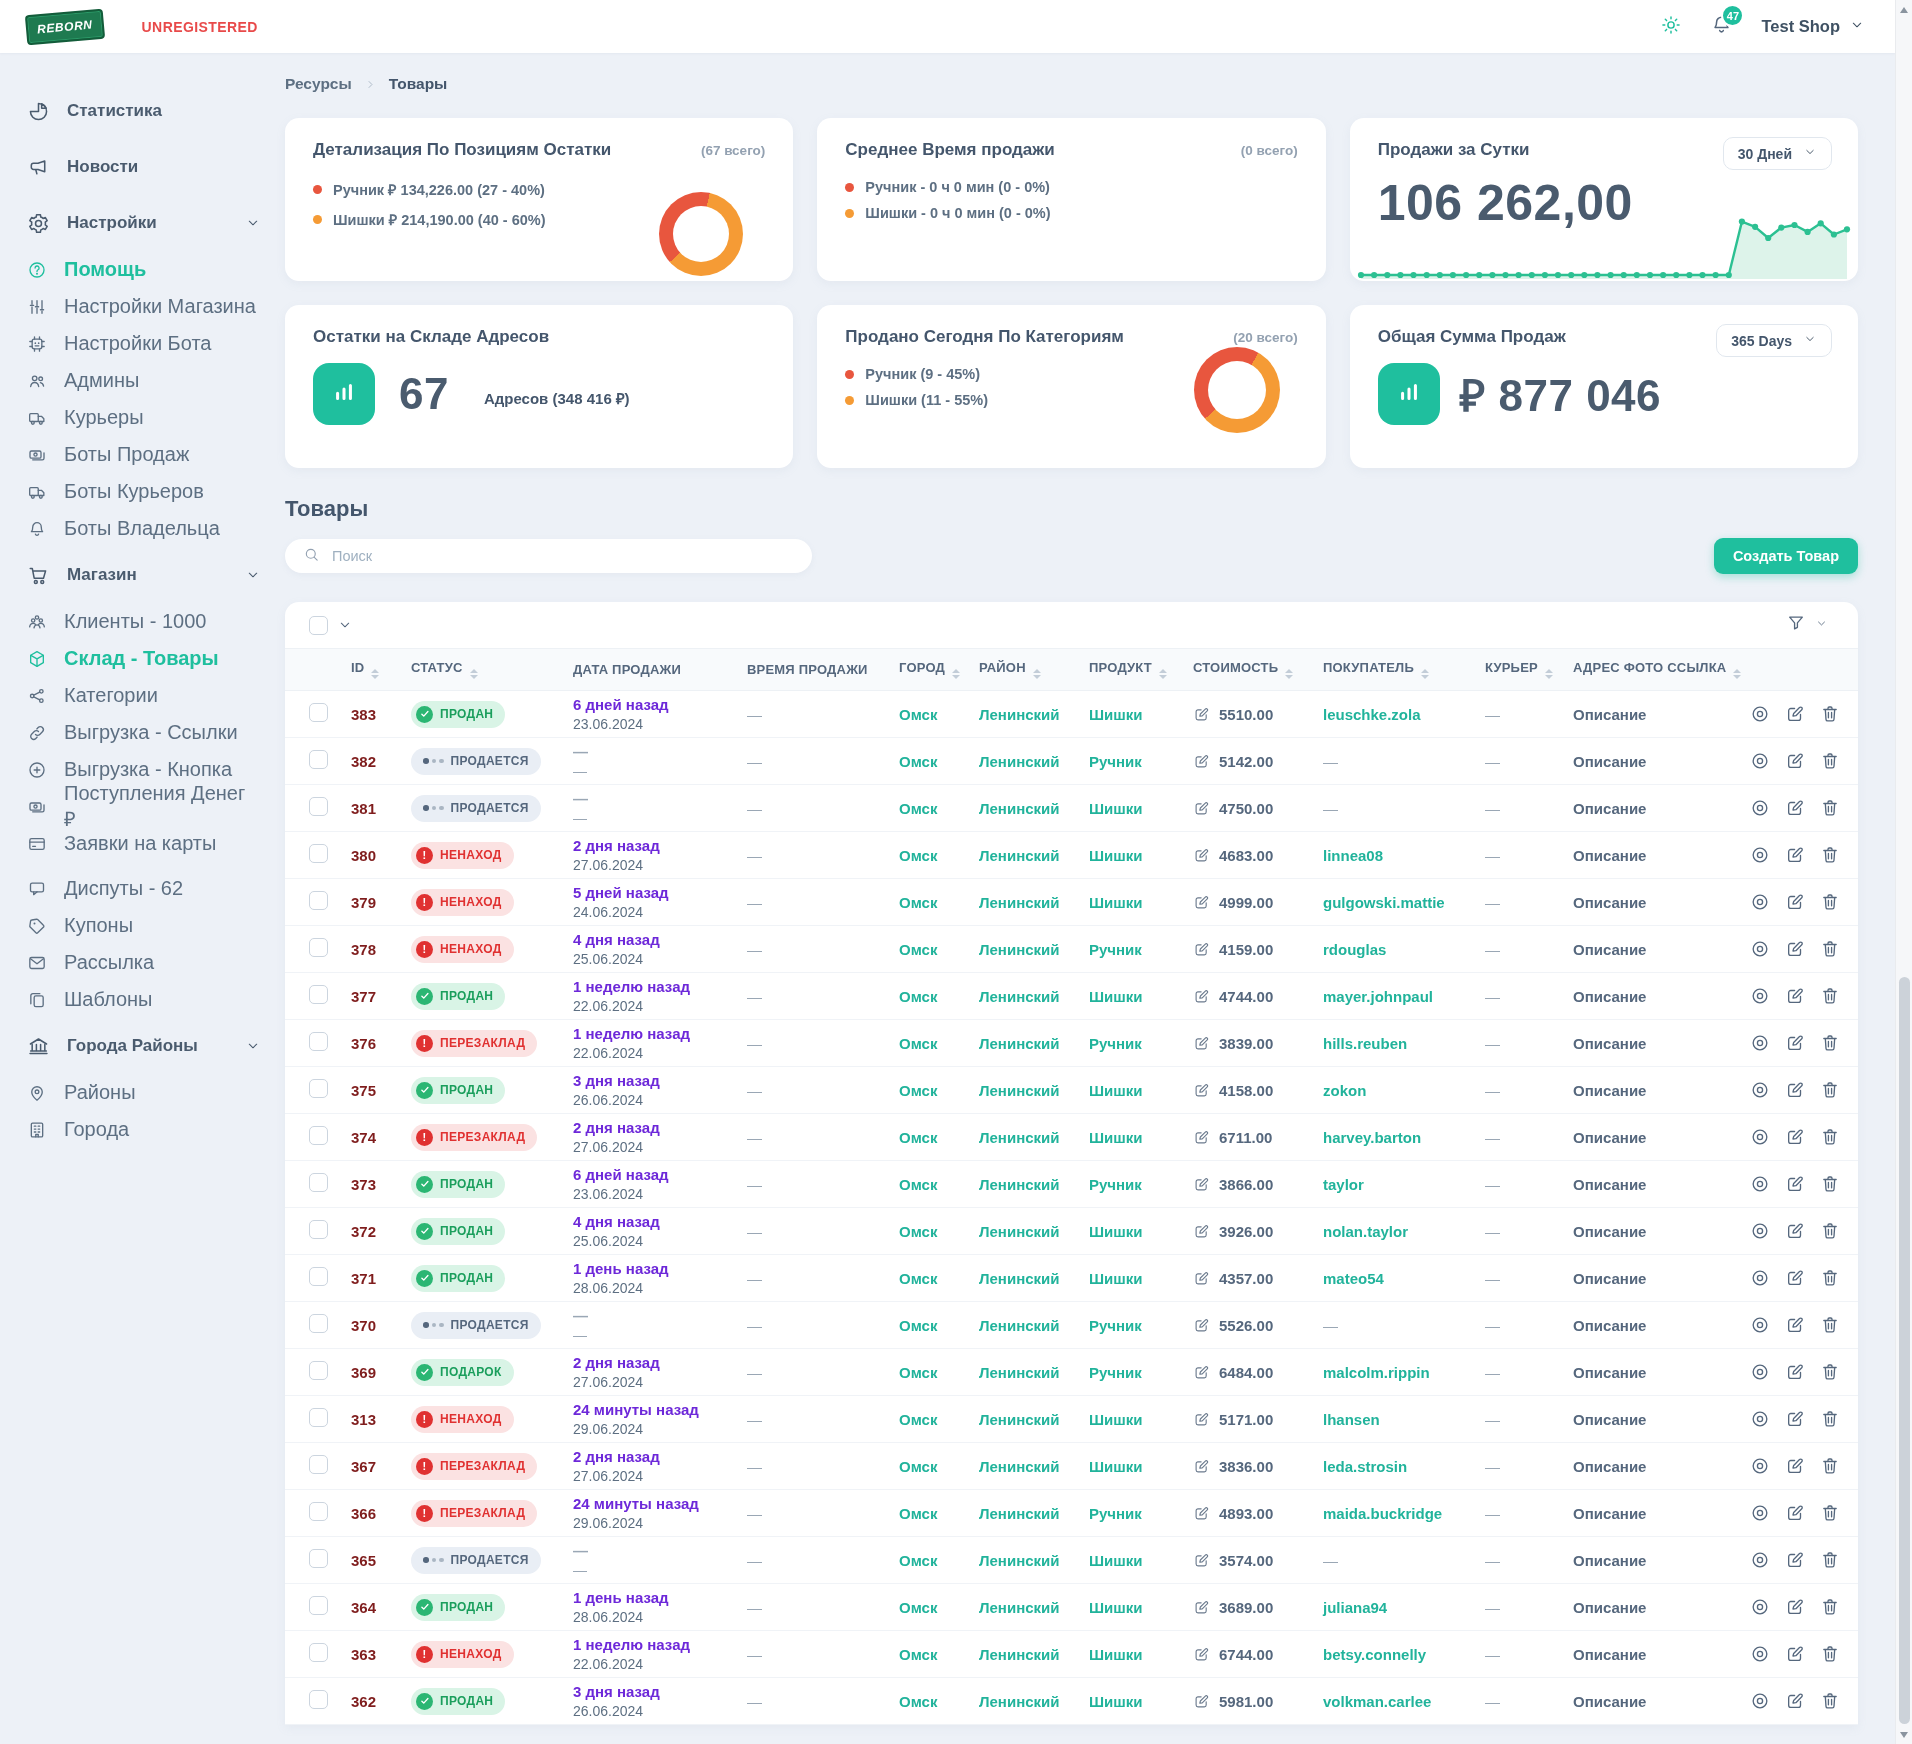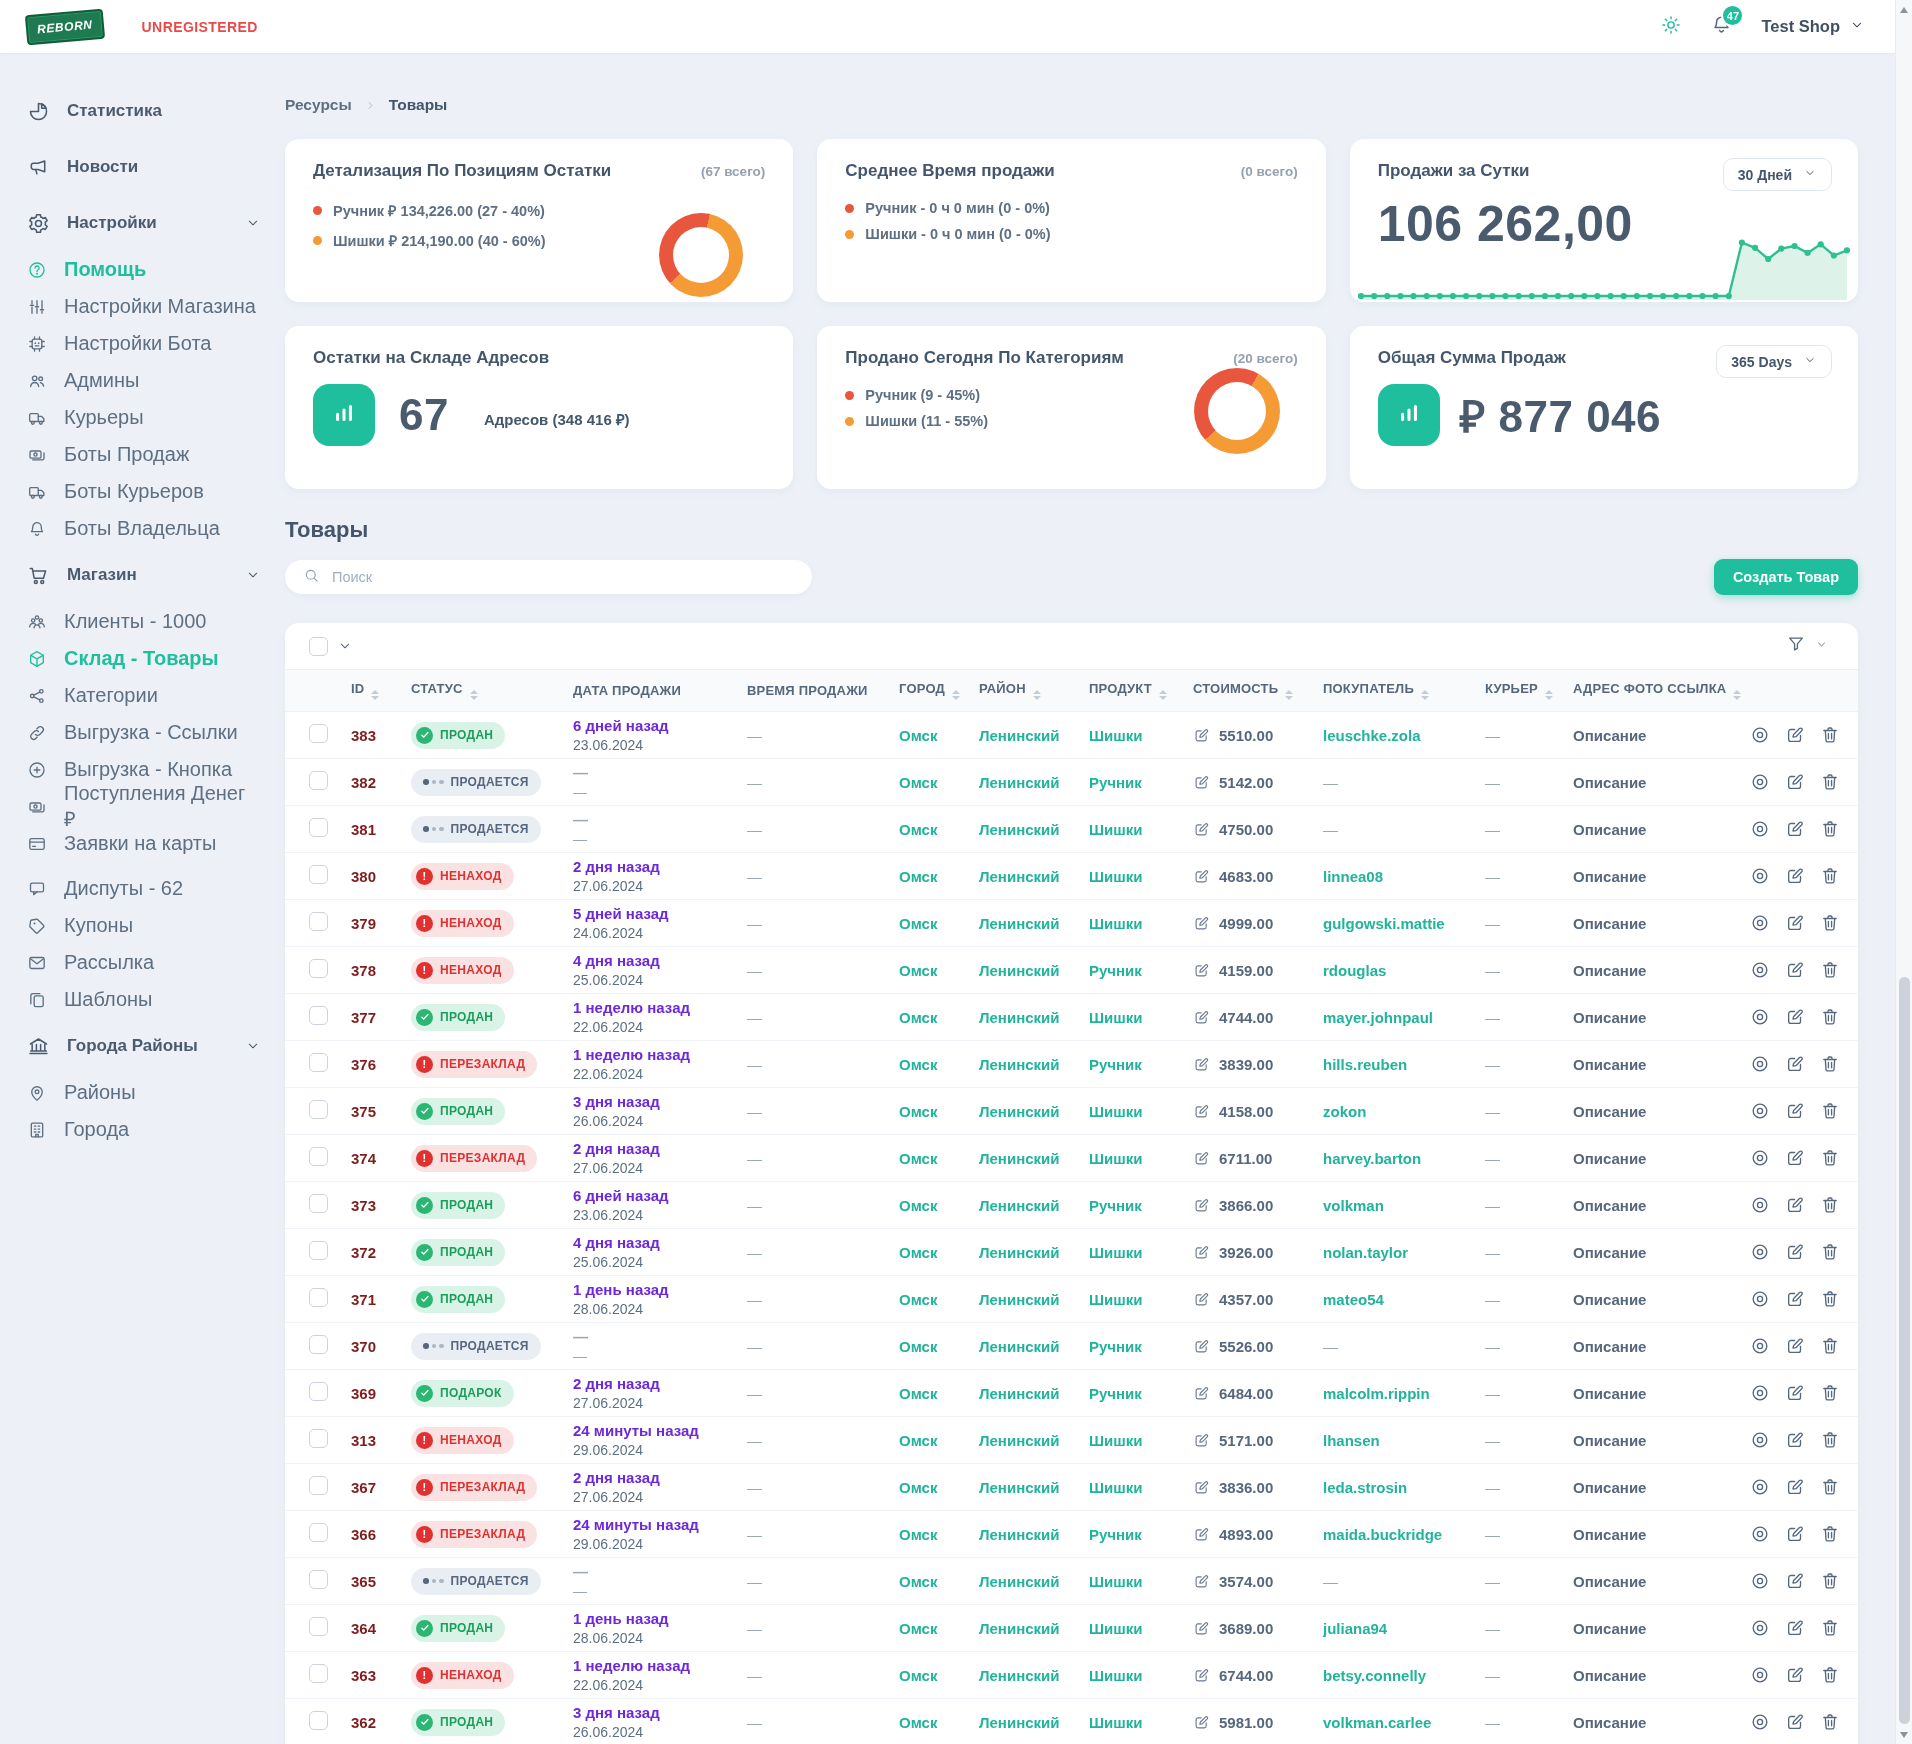--- a/index.html
+++ b/index.html
@@ -28,21 +28,21 @@
   .side-item { display:flex; align-items:center; gap:17px; padding:0 22px 0 27px; color:#5d6f82; cursor:pointer; }
   .side-item.root, .side-item.group { height:56px; font-size:17px; font-weight:600; color:#4a5b6e; }
   .side-item.child { height:37px; font-size:20px; font-weight:500; }
   .side-item.spaced { margin-top:8px; }
   .side-item svg.ic { width:20px; height:20px; }
   .side-item.root svg.ic, .side-item.group svg.ic { width:23px; height:23px; }
   .side-item .chev { margin-left:auto; width:16px !important; height:16px !important; }
   .side-item.active { color:#1fbf9e; font-weight:700; }
 
   
-  .main { position:absolute; left:283px; top:53px; right:17px; bottom:0; padding:40px 37px 0 2px; }
+  .main { position:absolute; left:283px; top:53px; right:17px; bottom:0; padding:19px 37px 0 2px; }
   .breadcrumb { display:flex; align-items:center; gap:12px; font-size:15.5px; font-weight:600; color:#5d6f82; height:24px; }
   .breadcrumb .sep { color:#a5b3c2; display:flex; }
   .breadcrumb .current { color:#44566c; }
 
   .cards-grid { display:grid; grid-template-columns:repeat(3,1fr); gap:24px; margin-top:22px; }
   .card { background:#fff; border-radius:14px; height:163px; position:relative; padding:22px 28px;
           box-shadow:0 3px 10px rgba(150,165,190,.10); overflow:hidden; }
   .card-title { font-size:17px; font-weight:700; color:#44566c; }
   .card-note { position:absolute; top:25px; right:28px; font-size:13.5px; font-weight:600; color:#93a1b1; }
   .legend { margin-top:19px; display:flex; flex-direction:column; gap:10px; }
@@ -1148,21 +1148,21 @@
               <div class="price-cell">
                 <span style="display:flex">
                   <svg class="ic " width="17" height="17" viewBox="0 0 24 24" fill="none" stroke="currentColor" stroke-width="1.6" stroke-linecap="round" stroke-linejoin="round">
                     <path d="M11.5 5.4H7A2.6 2.6 0 0 0 4.4 8v9A2.6 2.6 0 0 0 7 19.6h9a2.6 2.6 0 0 0 2.6-2.6v-4.5"></path>
                     <path d="M9.6 14.4l.8-3.1 7-7a1.9 1.9 0 0 1 2.7 2.7l-7 7-3.5.4z"></path>
                   </svg>
                 </span>
                 <span>3866.00</span>
               </div>
             </td>
-            <td><span class="buyer">volkman</span></td>
+            <td><span class="buyer">taylor</span></td>
             <td><span class="dash">—</span></td>
             <td><span class="desc">Описание</span></td>
             <td>
               <div class="actions">
                 <span>
                   <svg class="ic " width="20" height="20" viewBox="0 0 24 24" fill="none" stroke="currentColor" stroke-width="1.6" stroke-linecap="round" stroke-linejoin="round">
                     <circle cx="12" cy="12" r="8.2"></circle>
                     <circle cx="12" cy="12" r="3.1"></circle>
                   </svg>
                 </span>

